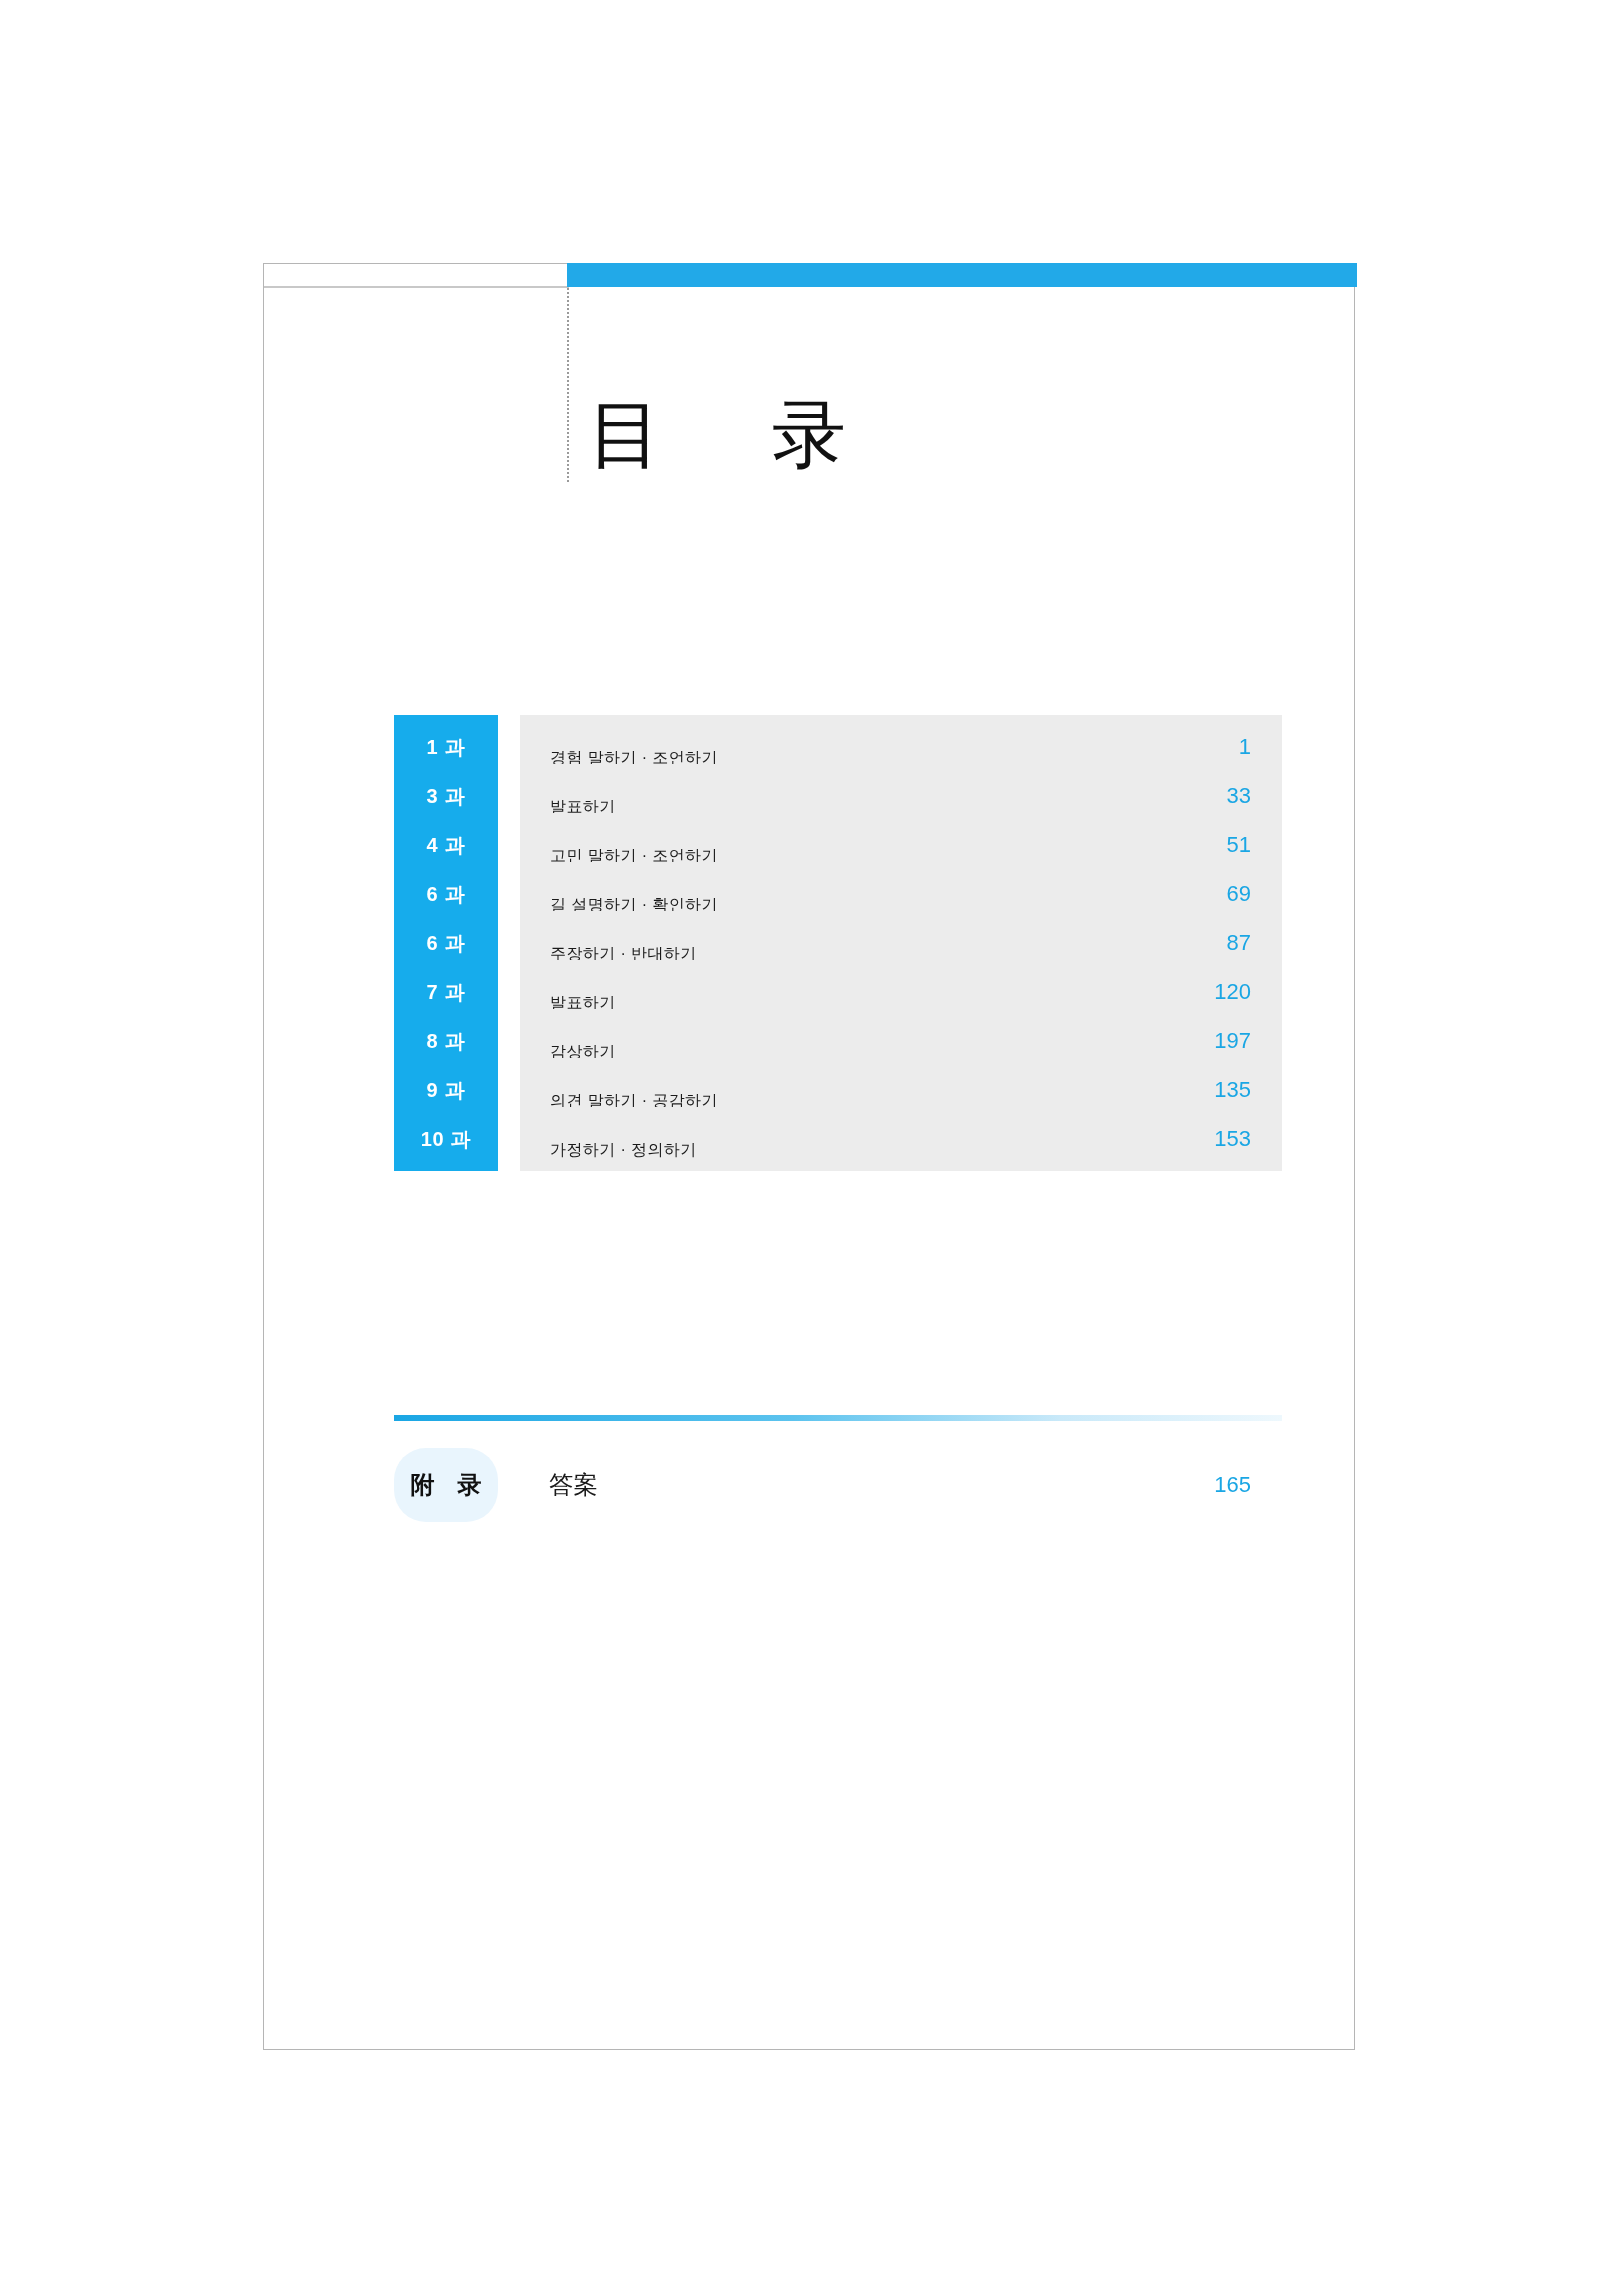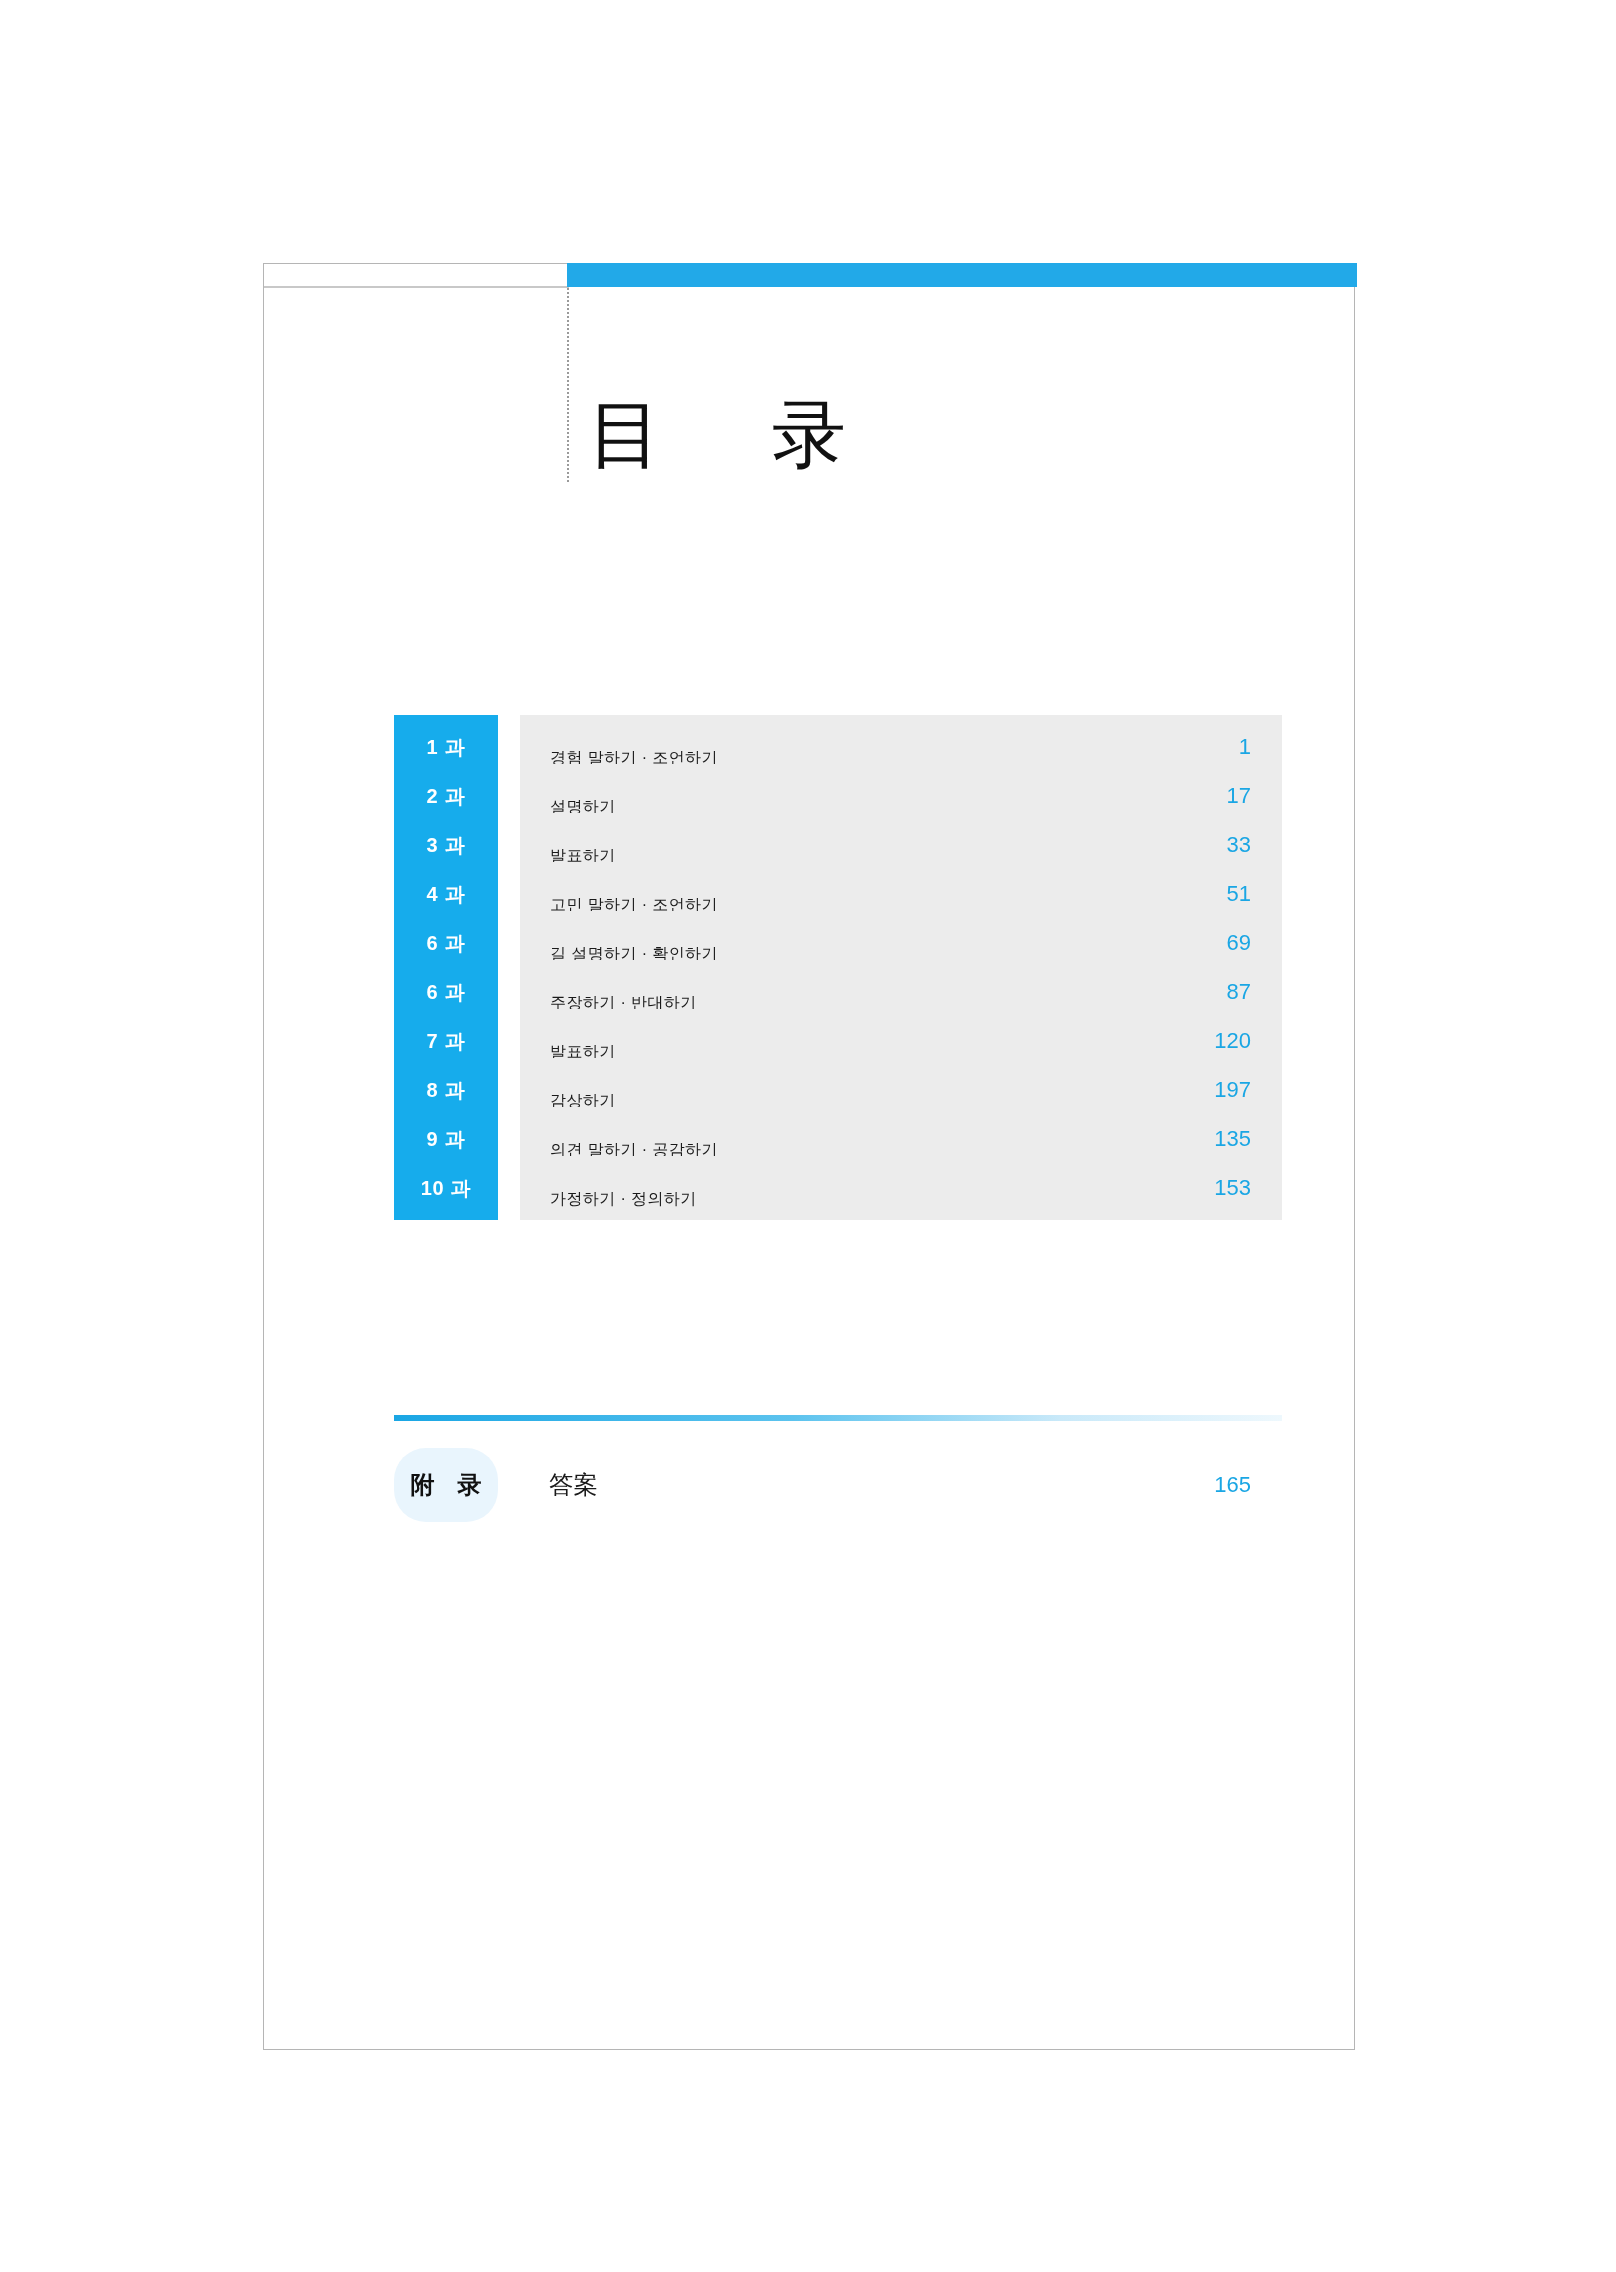--- a/index.html
+++ b/index.html
@@ -203,27 +203,20 @@
   <div class="toc">
 
     <div class="toc-row">
       <div class="lesson-tag">1 과</div>
       <div class="row-body">
         <div class="row-title">경험 말하기 · 조언하기</div>
         <div class="row-page">1</div>
       </div>
     </div>
 
-    <div class="toc-row">
-      <div class="lesson-tag">2 과</div>
-      <div class="row-body">
-        <div class="row-title">설명하기</div>
-        <div class="row-page">17</div>
-      </div>
-    </div>
 
     <div class="toc-row">
       <div class="lesson-tag">3 과</div>
       <div class="row-body">
         <div class="row-title">발표하기</div>
         <div class="row-page">33</div>
       </div>
     </div>
 
     <div class="toc-row">

